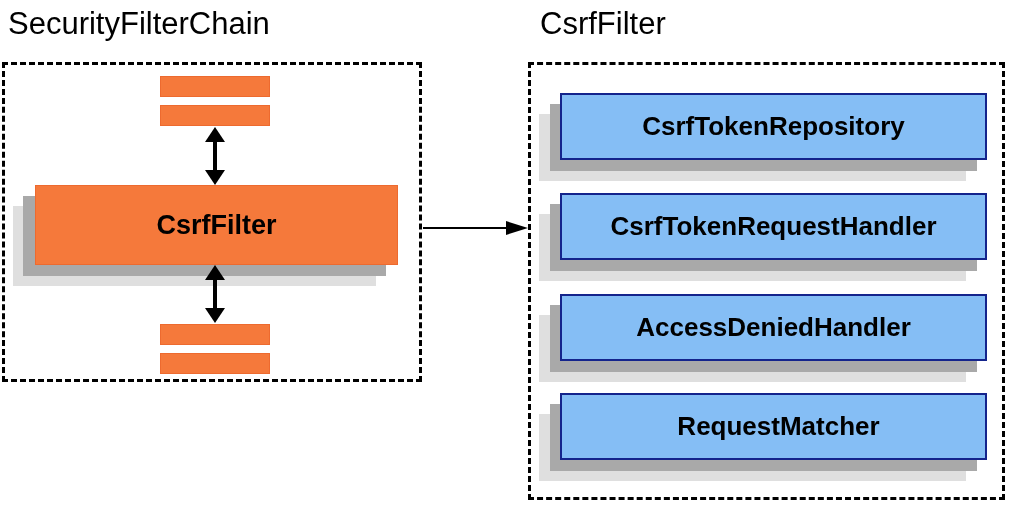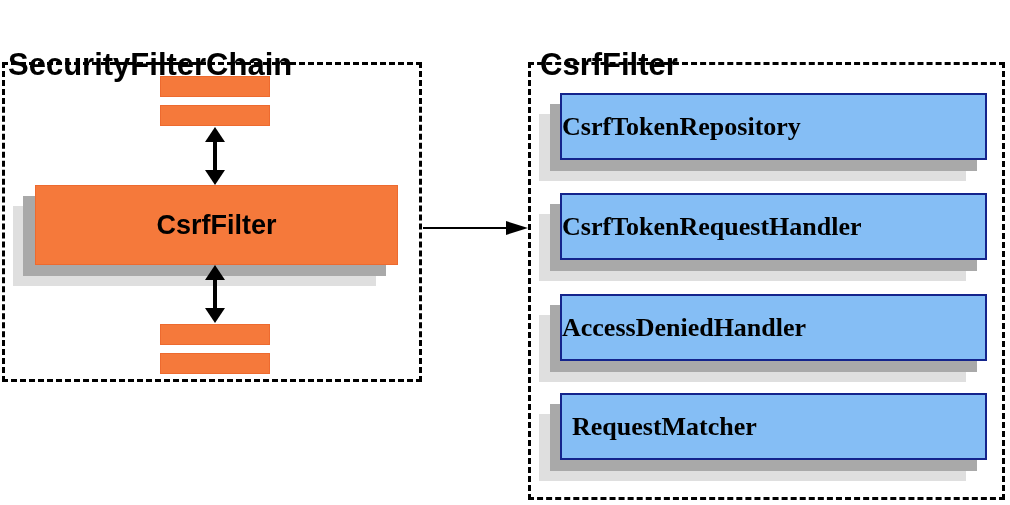--- a/index.html
+++ b/index.html
@@ -17,25 +17,24 @@
     position: relative;
     width: 1010px;
     height: 505px;
     background: #ffffff;
     font-family: "Liberation Sans", sans-serif;
     overflow: hidden;
   }
   .panel-title {
     position: absolute;
     font-size: 31px;
-    font-weight: bold;
+    font-weight: normal;
     color: #000000;
     letter-spacing: 0px;
     white-space: nowrap;
-    margin-top: 41px;
   }
   .dashed-panel {
     position: absolute;
     border: 3px dashed #000000;
     background: transparent;
   }
   .filter-bar {
     position: absolute;
     left: 160px;
     width: 110px;
@@ -64,21 +63,21 @@
   .component-box {
     position: absolute;
     left: 560px;
     width: 427px;
     height: 67px;
     background: var(--blue-fill);
     border: 2px solid var(--blue-border);
     box-shadow: -10px 11px 0 var(--shadow-dark), -21px 21px 0 var(--shadow-light);
     display: flex;
     align-items: center;
-    font-family: Liberation Serif, serif;
+    justify-content: center;
   }
   .component-box .box-label {
     font-size: 26px;
     font-weight: bold;
     color: #000000;
   }
   .arrow-svg { position: absolute; display: block; }
   .arrow-svg line { stroke: var(--arrow-color); }
   .arrow-svg polygon { fill: var(--arrow-color); }
 </style>

